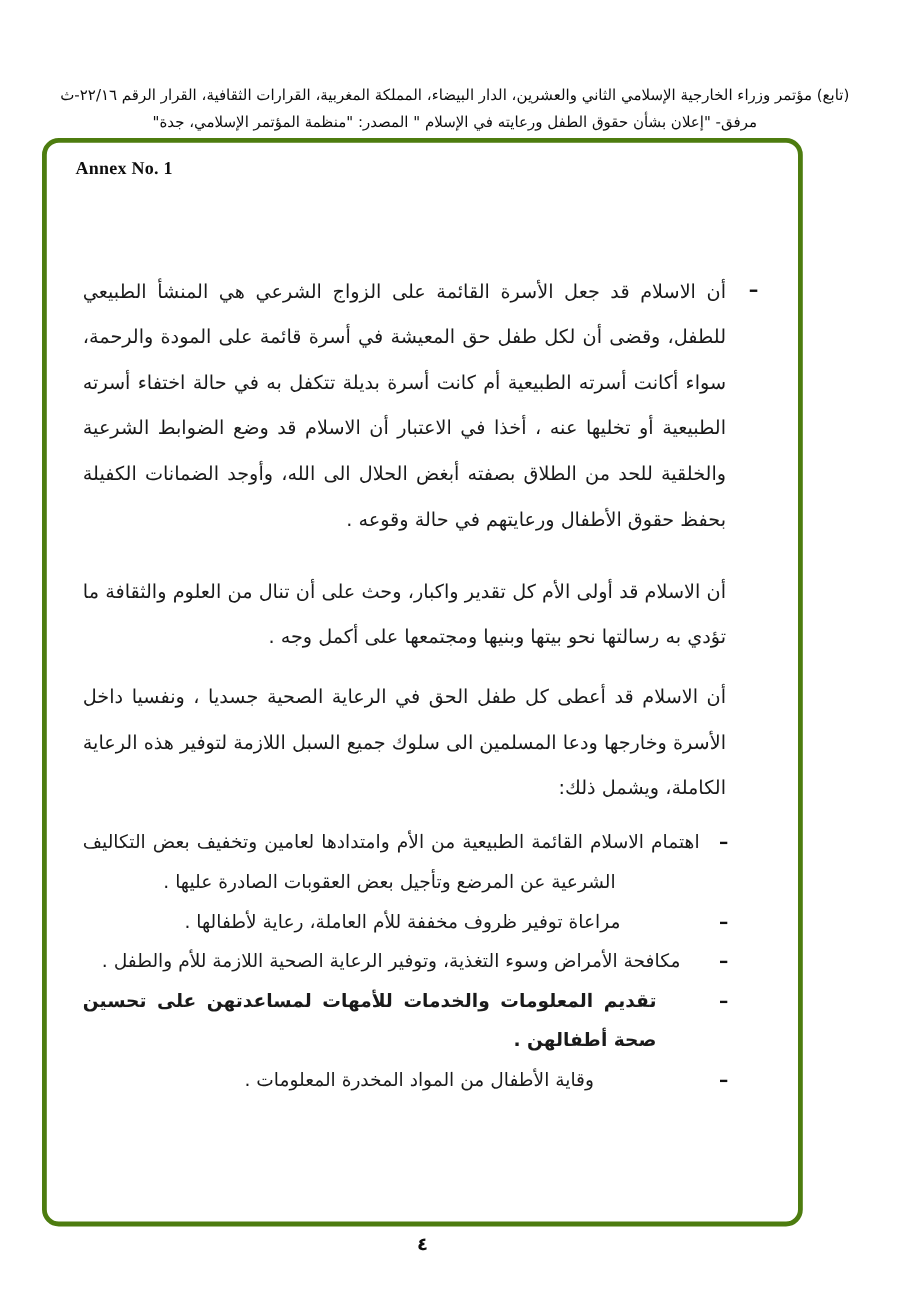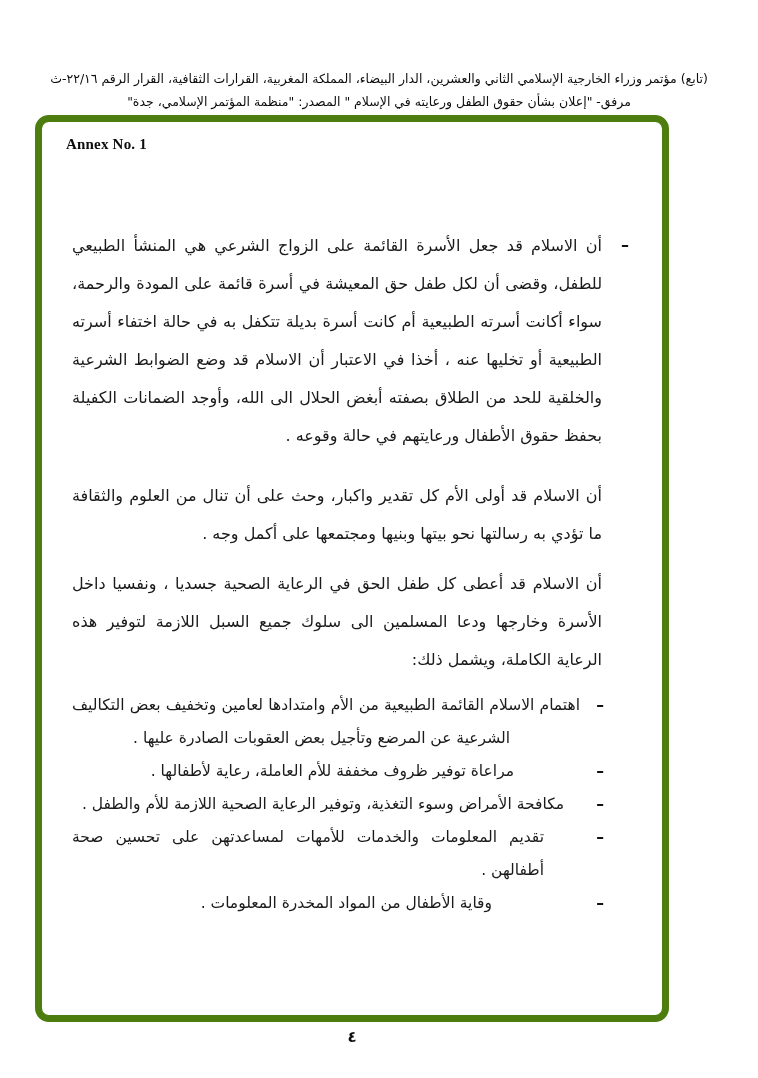--- a/index.html
+++ b/index.html
@@ -9,21 +9,21 @@
   }
   
   .doc-header{
     position:absolute;top:55px;left:8px;right:8px;
     direction:rtl;text-align:center;
     font-weight:normal;font-size:12.5px;line-height:23px;color:#0d0d0d;margin-top:12px;
   }
   
   .annex-frame{
     position:absolute;left:35px;top:115px;width:634px;height:907px;
-    box-sizing:border-box;border:7px solid #4d7c0f;border-radius:14px;
+    box-sizing:border-box;border:4px solid #4d7c0f;border-radius:14px;
     background:#ffffff;
   }
   .annex-label{
     position:absolute;top:14px;left:24px;
     font-family:"Liberation Serif","DejaVu Serif",serif;
     font-weight:bold;font-size:15px;color:#0d0d0d;letter-spacing:.2px;
   }
   .section-title{
     position:absolute;top:72px;right:8px;margin:0;
     direction:rtl;font-weight:bold;font-size:18px;color:#0d0d0d;
@@ -42,21 +42,21 @@
   .tick{font-weight:bold;color:#111;}
   .para.bullet > .tick{position:absolute;right:-27px;top:-1px;}
   .sub-list{margin-top:10px;}
   .sub{position:relative;line-height:33px;font-size:15.5px;}
   .sub > .tick{position:absolute;right:-2px;top:0;}
   .sub .stext{text-align:justify;}
   .sub.i1 .stext{padding-right:22px;}
   .sub.i1 .stext{padding-right:92px;text-indent:-70px;}
   .sub.i2 .stext{padding-right:88px;}
   .sub.i3 .stext{padding-right:38px;}
-  .sub.i4 .stext{padding-right:58px;}
+  .sub.i4 .stext{padding-right:58px;font-weight:bold;}
   .sub.i5 .stext{padding-right:110px;}
   .page-number{
     position:absolute;top:1028px;left:35px;width:634px;
     text-align:center;font-weight:bold;font-size:15px;color:#0d0d0d;
   }
 </style>
 </head>
 <body>
 
 <div class="page">

